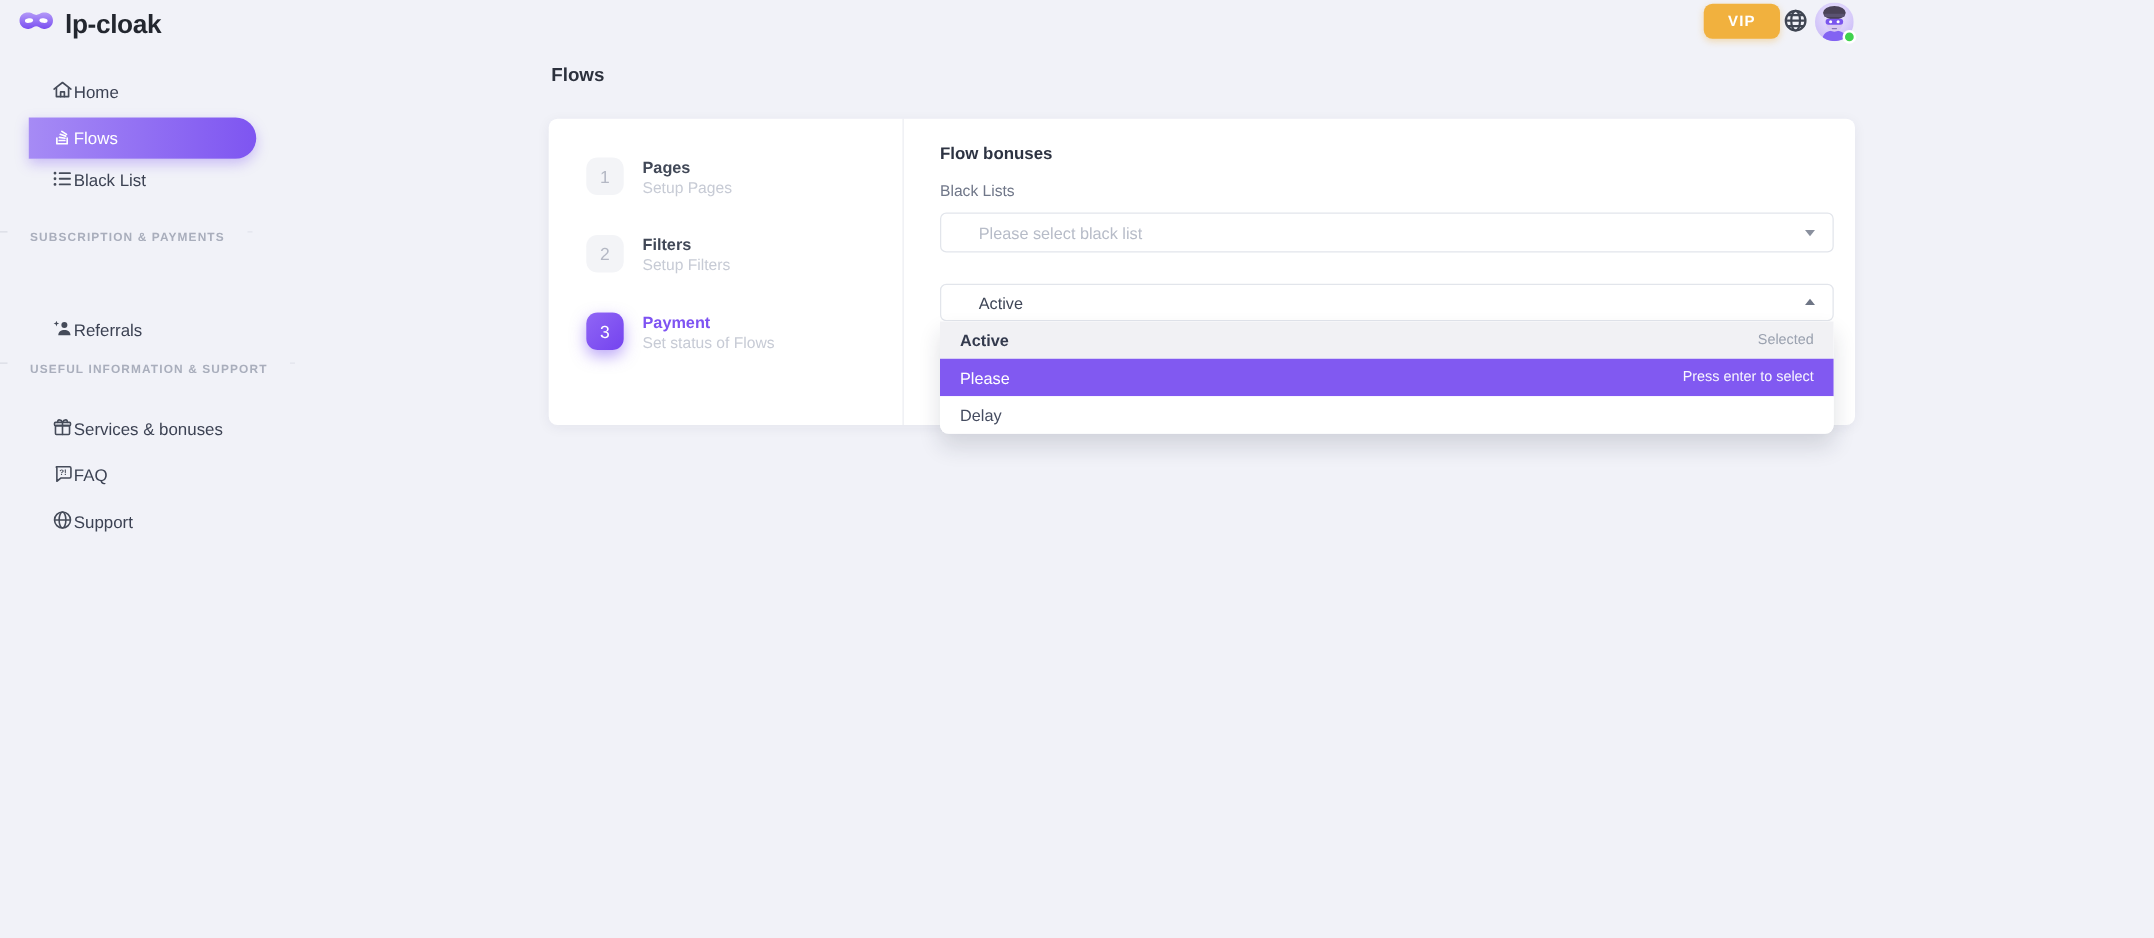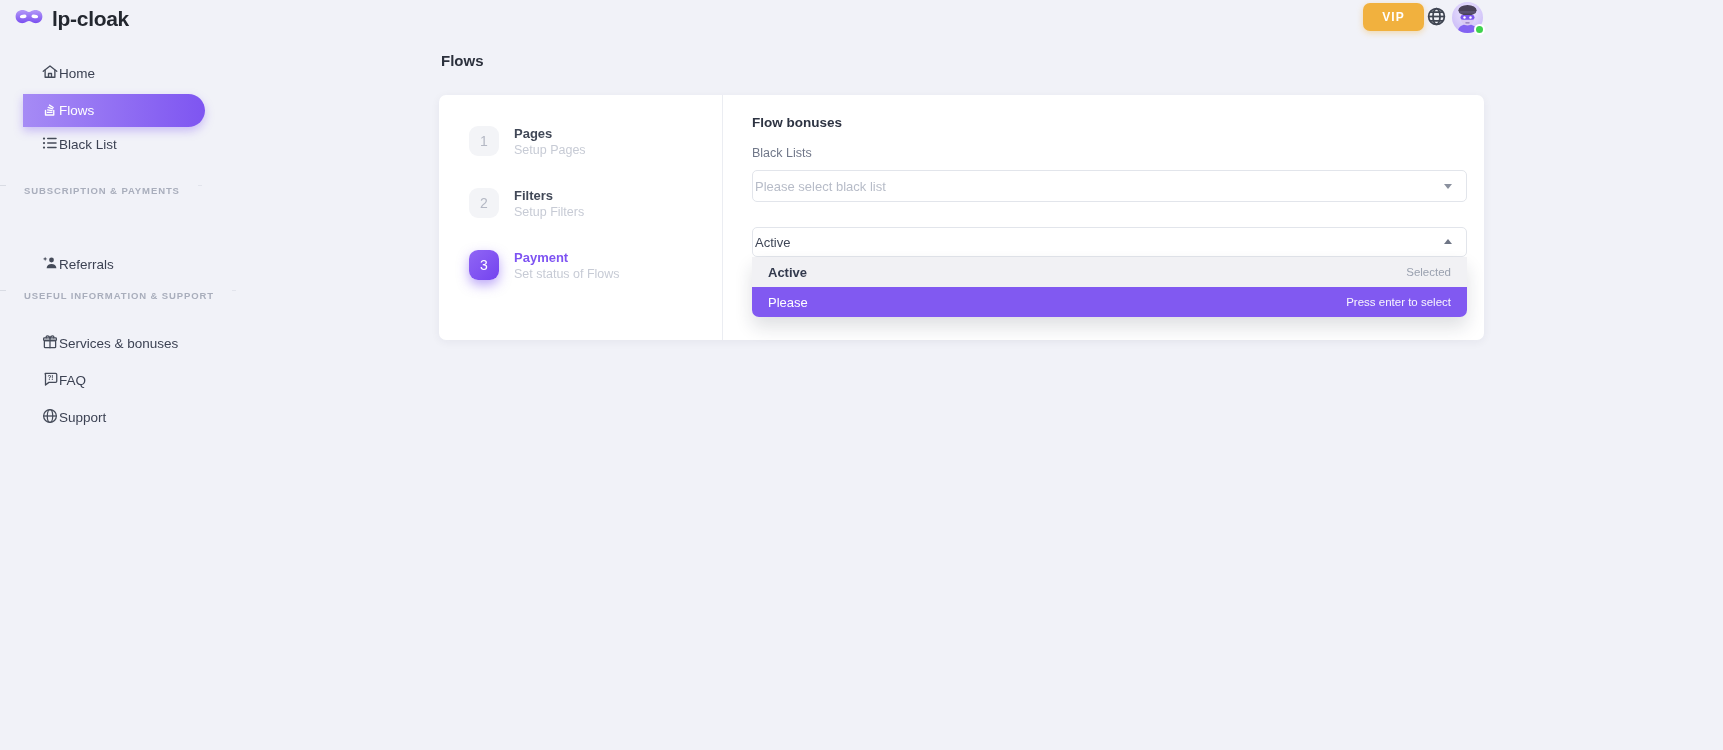--- a/index.html
+++ b/index.html
@@ -82,21 +82,21 @@
   .step-sub { position:absolute; left:45px; top:17px; font-size:12.5px; color:#c7cbd5; }
 
   
   .form { position:absolute; left:313px; top:0; width:715px; height:100%; }
   .form-heading { position:absolute; left:0; top:20px; font-size:13.5px; font-weight:700; color:#2d3342; }
   .field-label { position:absolute; left:0; font-size:12.5px; color:#707789; } 
 
   .select {
     position:absolute; left:0; width:715px; background:#fff;
     border:1px solid #e2e5eb; border-radius:5px;
-    font-size:13px; display:flex; align-items:center; padding:0 2px; cursor:pointer;
+    font-size:13px; display:flex; align-items:center; padding:0 30px; cursor:pointer;
   }
   .select-blacklists { top:75px; height:32px; color:#b7bcc8; }
   .select-flowstatus { top:132px; height:30px; color:#3f4657; }
   .caret { position:absolute; right:14px; top:50%; width:0; height:0;
     border-left:4px solid transparent; border-right:4px solid transparent; }
   .caret.down { border-top:5px solid #8a909e; margin-top:-2px; }
   .caret.up   { border-bottom:5px solid #6e7585; margin-top:-3px; }
 
   .dropdown {
     position:absolute; left:0; top:162px; width:715px; background:#fff;
@@ -305,15 +305,19 @@
 
     <div class="dropdown">
       <div class="option selected">
         <span>Active</span>
         <span class="hint">Selected</span>
       </div>
       <div class="option highlighted">
         <span>Please</span>
         <span class="hint">Press enter to select</span>
       </div>
+      <div class="option">
+        <span>Delay</span>
+        <span class="hint"></span>
+      </div>
     </div>
   </div>
 </div>
 
 </body></html>

